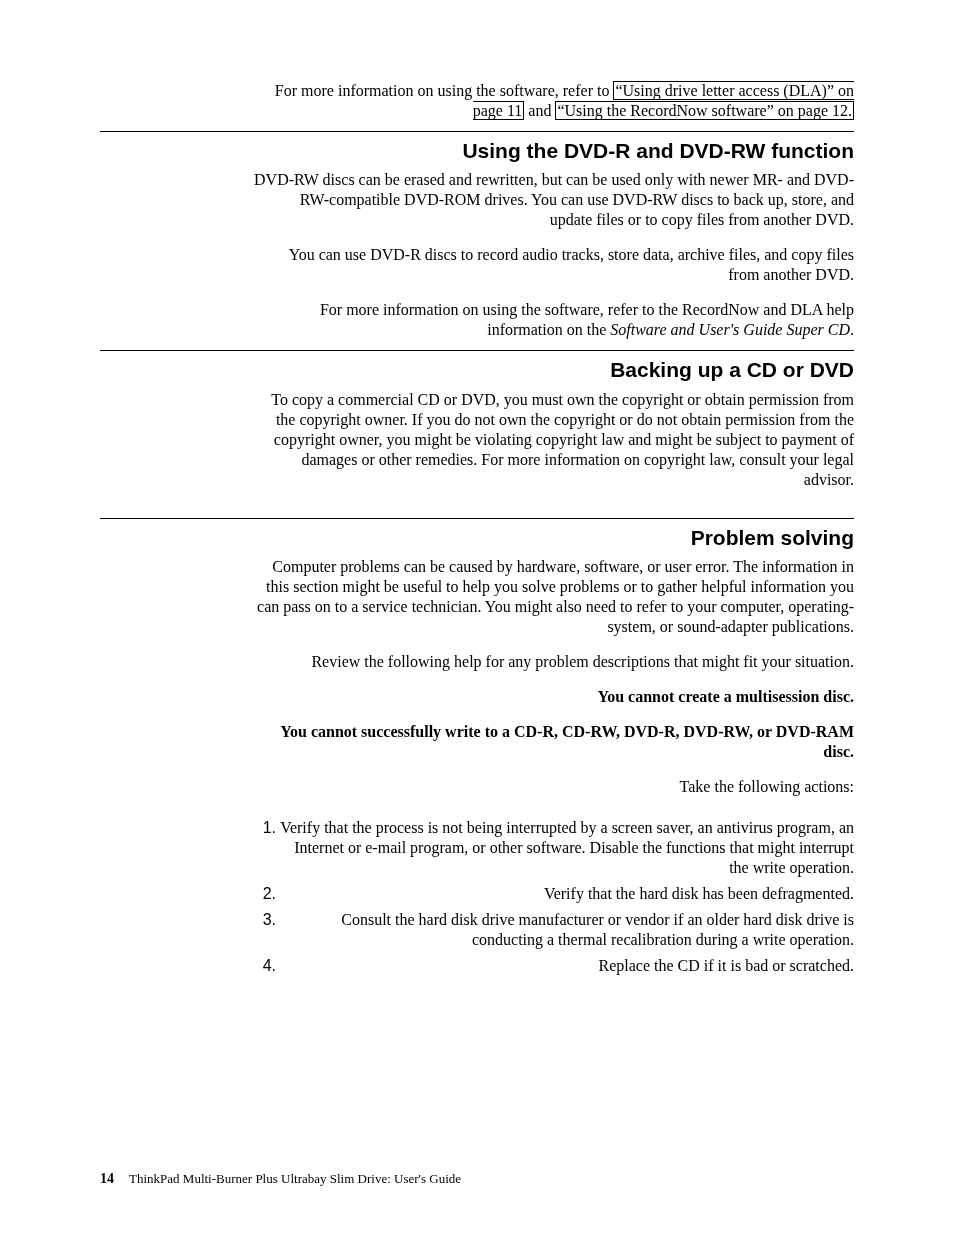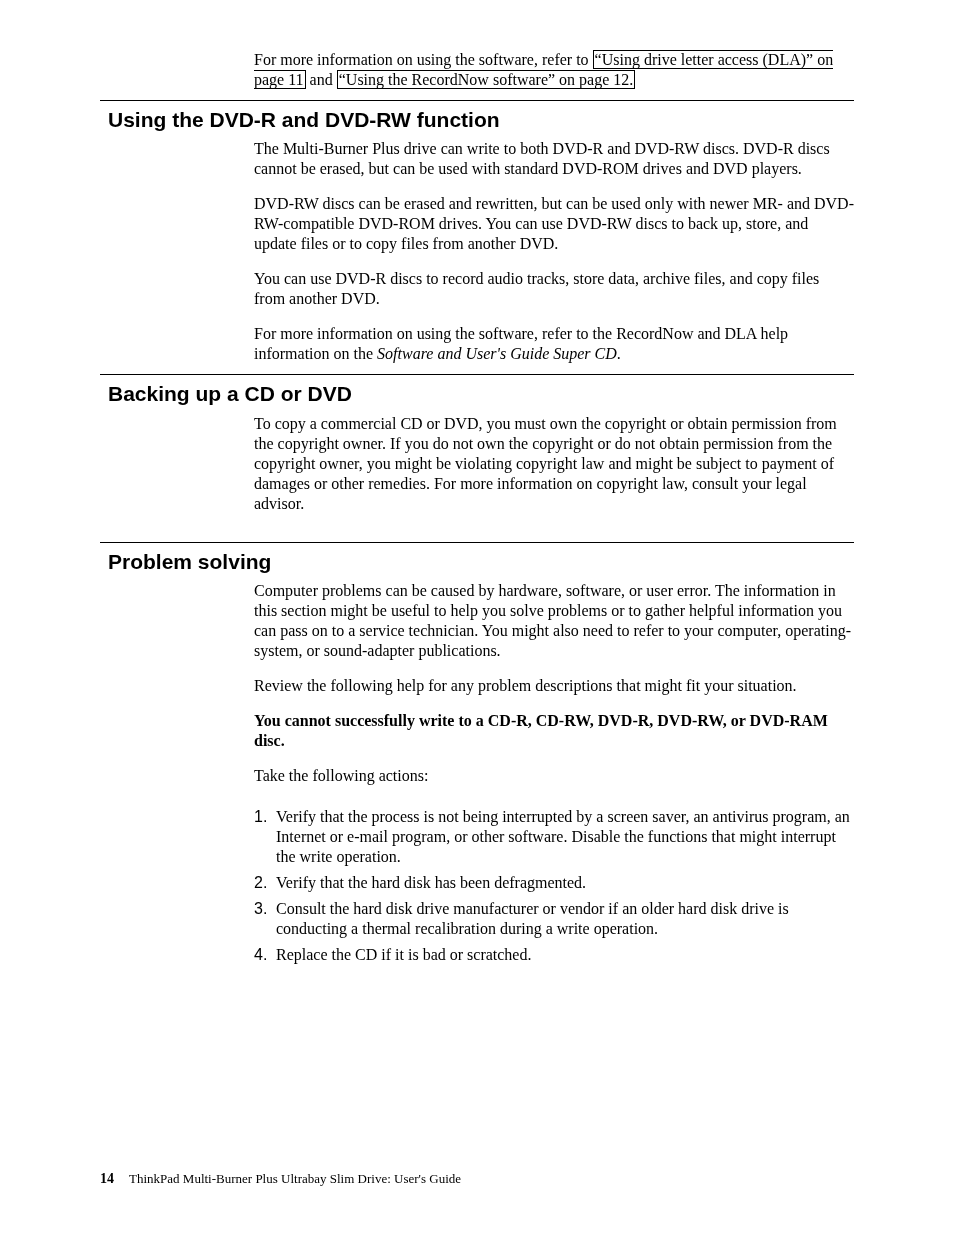--- a/index.html
+++ b/index.html
@@ -8,22 +8,23 @@
     color: #000;
     margin: 0;
     padding: 0;
     width: 954px;
     height: 1235px;
     position: relative;
     font-size: 16px;
     line-height: 1.25;
   }
   .page {
-    padding: 50px 100px 40px 100px;
+    padding: 81px 100px 40px 100px;
     box-sizing: border-box;
+    text-align: right;
   }
   .body-col {
     margin-left: 154px;
   }
   .intro-para {
     margin-bottom: 10px;
   }
   .xref {
     border: 1px solid #000;
     padding: 0 1px;
@@ -78,41 +79,41 @@
 
 <div class="page">
 
   <div class="body-col intro-para">
     <span>For more information on using the software, refer to </span><span class="xref">“Using drive letter access (DLA)” on page 11</span><span> and </span><span class="xref">“Using the RecordNow software” on page 12.</span>
   </div>
 
   <hr class="section-rule">
   <h2 class="section-title">Using the DVD-R and DVD-RW function</h2>
   <div class="body-col">
-    <p class="para">The Multi-Burner Plus drive can write to both DVD-R and DVD-RW discs. DVD-R discs cannot be erased, but can be used with standard DVD-ROM drives and DVD players.</p>
     <p class="para">DVD-RW discs can be erased and rewritten, but can be used only with newer MR- and DVD-RW-compatible DVD-ROM drives. You can use DVD-RW discs to back up, store, and update files or to copy files from another DVD.</p>
     <p class="para">You can use DVD-R discs to record audio tracks, store data, archive files, and copy files from another DVD.</p>
     <p class="para last">
       <span>For more information on using the software, refer to the RecordNow and DLA help information on the </span><span class="italic">Software and User's Guide Super CD</span><span>.</span>
     </p>
   </div>
 
   <hr class="section-rule">
   <h2 class="section-title">Backing up a CD or DVD</h2>
   <div class="body-col">
     <p class="para last">To copy a commercial CD or DVD, you must own the copyright or obtain permission from the copyright owner. If you do not own the copyright or do not obtain permission from the copyright owner, you might be violating copyright law and might be subject to payment of damages or other remedies. For more information on copyright law, consult your legal advisor.</p>
   </div>
 
   <div style="height:12px"></div>
 
   <hr class="section-rule">
   <h2 class="section-title">Problem solving</h2>
   <div class="body-col">
     <p class="para">Computer problems can be caused by hardware, software, or user error. The information in this section might be useful to help you solve problems or to gather helpful information you can pass on to a service technician. You might also need to refer to your computer, operating-system, or sound-adapter publications.</p>
     <p class="para">Review the following help for any problem descriptions that might fit your situation.</p>
+    <p class="para bold">You cannot create a multisession disc.</p>
     <p class="para bold">You cannot successfully write to a CD-R, CD-RW, DVD-R, DVD-RW, or DVD-RAM disc.</p>
     <p class="para" style="margin-bottom:21px">Take the following actions:</p>
     <ol class="numlist">
       <li>
         <span class="num">1.</span>
         <span class="txt">Verify that the process is not being interrupted by a screen saver, an antivirus program, an Internet or e-mail program, or other software. Disable the functions that might interrupt the write operation.</span>
       </li>
       <li>
         <span class="num">2.</span>
         <span class="txt">Verify that the hard disk has been defragmented.</span>

